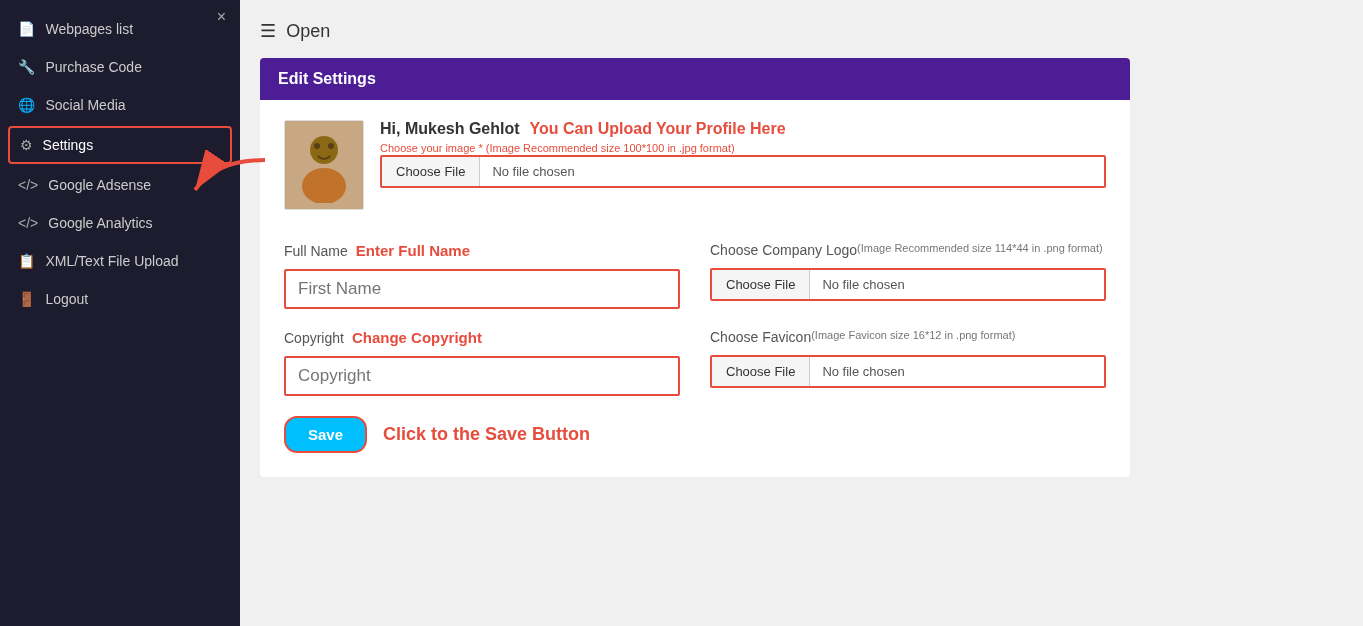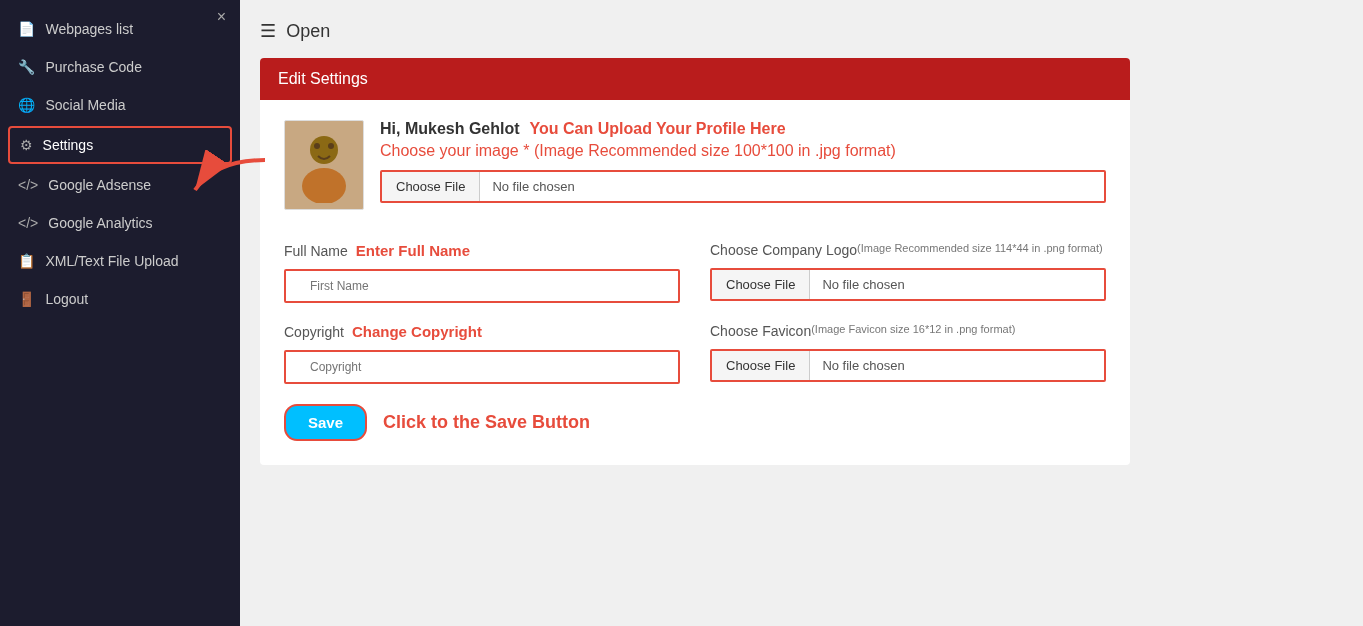--- a/index.html
+++ b/index.html
@@ -62,25 +62,25 @@
     .hamburger { font-size: 18px; color: #333; }
 
     
     .card {
       background: #fff;
       border-radius: 4px;
       overflow: hidden;
       max-width: 870px;
     }
     .card-header {
-      background: #b91c1c;
+      background: #4c1d95;
       color: #fff;
       padding: 12px 18px;
       font-size: 16px;
-      font-weight: normal;
+      font-weight: bold;
     }
     .card-body { padding: 20px 24px 24px; }
 
     
     .profile-section {
       display: flex;
       align-items: flex-start;
       gap: 16px;
       margin-bottom: 22px;
       padding-bottom: 10px;
@@ -99,21 +99,21 @@
     }
     .profile-info { flex: 1; }
     .profile-greeting {
       display: flex;
       align-items: center;
       gap: 10px;
       margin-bottom: 4px;
     }
     .profile-name { font-size: 16px; color: #333; font-weight: bold; }
     .profile-upload-hint { color: #e74c3c; font-size: 16px; font-weight: bold; }
-    .profile-img-label { font-size: 16px; color: #555; margin-bottom: 10px; }
+    .profile-img-label { font-size: 11px; color: #555; margin-bottom: 1px; }
     .profile-img-label span { color: #e74c3c; }
 
     
     .file-input-wrapper {
       border: 2px solid #e74c3c;
       border-radius: 2px;
       display: flex;
       align-items: center;
       overflow: hidden;
       width: 100%;
@@ -147,22 +147,22 @@
       display: flex;
       align-items: center;
       gap: 8px;
       margin-bottom: 6px;
     }
     .form-label { font-size: 14px; color: #555; }
     .form-label-hint { color: #e74c3c; font-size: 15px; font-weight: bold; }
     .form-input {
       border: 2px solid #e74c3c;
       border-radius: 2px;
-      padding: 8px 24px;
-      font-size: 12px;
+      padding: 8px 12px;
+      font-size: 17px;
       color: #aaa;
       outline: none;
       width: 100%;
     }
 
     .logo-label-row {
       display: flex;
       flex-direction: row;
       margin-bottom: 6px;
     }

